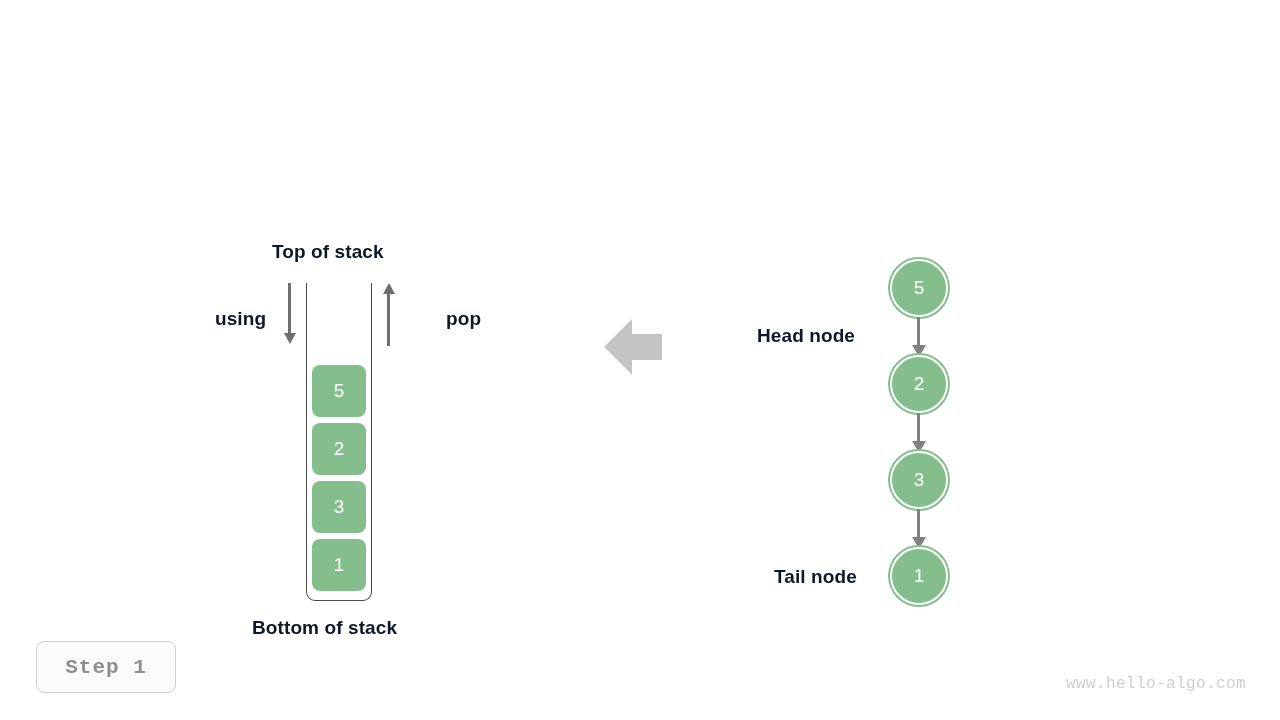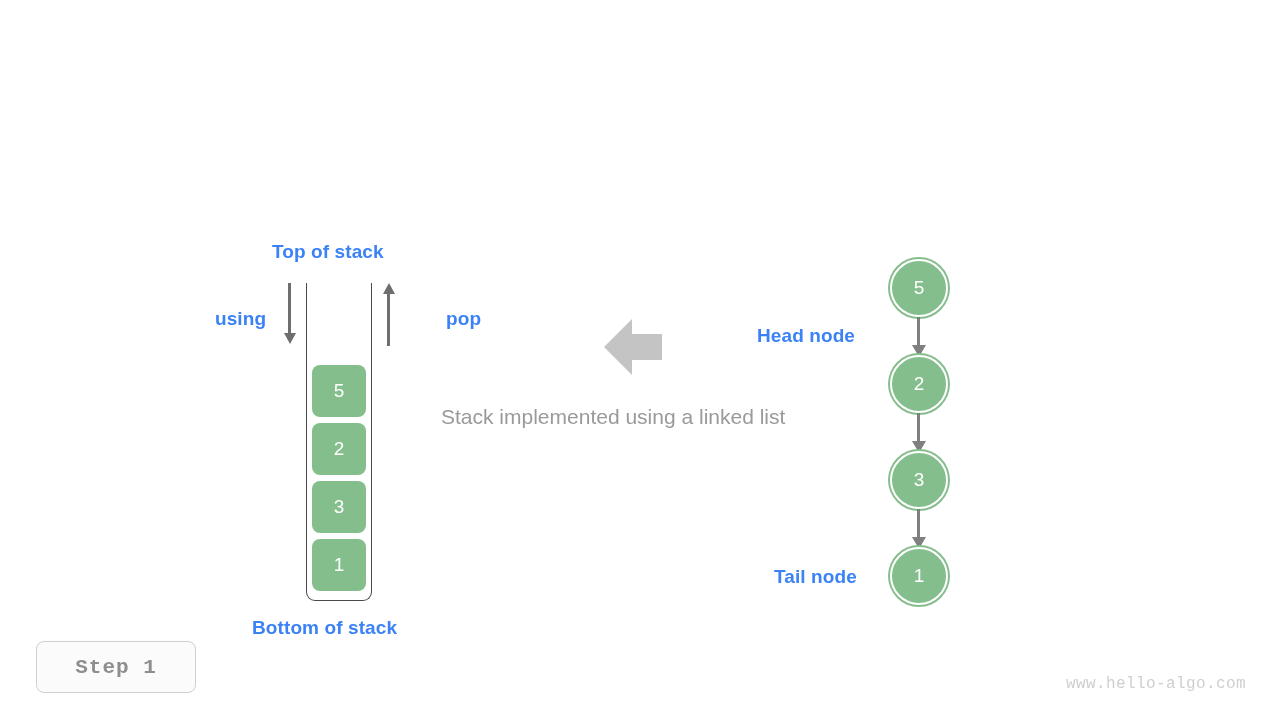--- a/index.html
+++ b/index.html
@@ -17,21 +17,21 @@
     background: #ffffff;
     overflow: hidden;
   }
 
   
   .lbl-bold {
     position: absolute;
     font-family: "Liberation Sans", sans-serif;
     font-weight: bold;
     font-size: 19px;
-    color: #3b82f6;
+    color: #0f172a;
     white-space: nowrap;
     letter-spacing: 0.1px;
   }
   .caption {
     position: absolute;
     font-family: "Liberation Sans", sans-serif;
     font-size: 21px;
     color: #9a9a9a;
     white-space: nowrap;
   }
@@ -143,21 +143,21 @@
     border-left: 7px solid transparent;
     border-right: 7px solid transparent;
     border-top: 12px solid #808080;
   }
 
   
   #step-badge {
     position: absolute;
     left: 36px;
     top: 641px;
-    width: 160px;
+    width: 140px;
     height: 52px;
     box-sizing: border-box;
     border: 1px solid #d0d0d0;
     border-radius: 8px;
     background: #fbfbfb;
     display: flex;
     align-items: center;
     justify-content: center;
     font-family: "Liberation Mono", monospace;
     font-weight: bold;
@@ -203,21 +203,20 @@
   <div class="stack-block" style="top:423px;">2</div>
   <div class="stack-block" style="top:481px;">3</div>
   <div class="stack-block" style="top:539px;">1</div>
 
   <div class="lbl-bold" style="left:252px; top:617px;">Bottom of stack</div>
 
   <svg id="transform-arrow" width="58" height="58" viewBox="0 0 58 58">
     <polygon points="0,29 28,1 28,16 58,16 58,42 28,42 28,57" fill="#c4c4c4"></polygon>
   </svg>
 
-  <div class="caption" style="left:441px; top:405px;">Stack implemented using a linked list</div>
 
   <div class="lbl-bold" style="left:757px; top:280px;margin-top:45px;">Head node</div>
 
   <div class="ll-node" style="left:890px; top:259px;">5</div>
 
   <div class="ll-link" style="top:317px; height:34px;"></div>
   <div class="ll-arrowhead" style="left:911.5px; top:345px;"></div>
 
   <div class="ll-node" style="left:890px; top:355px;">2</div>
 

